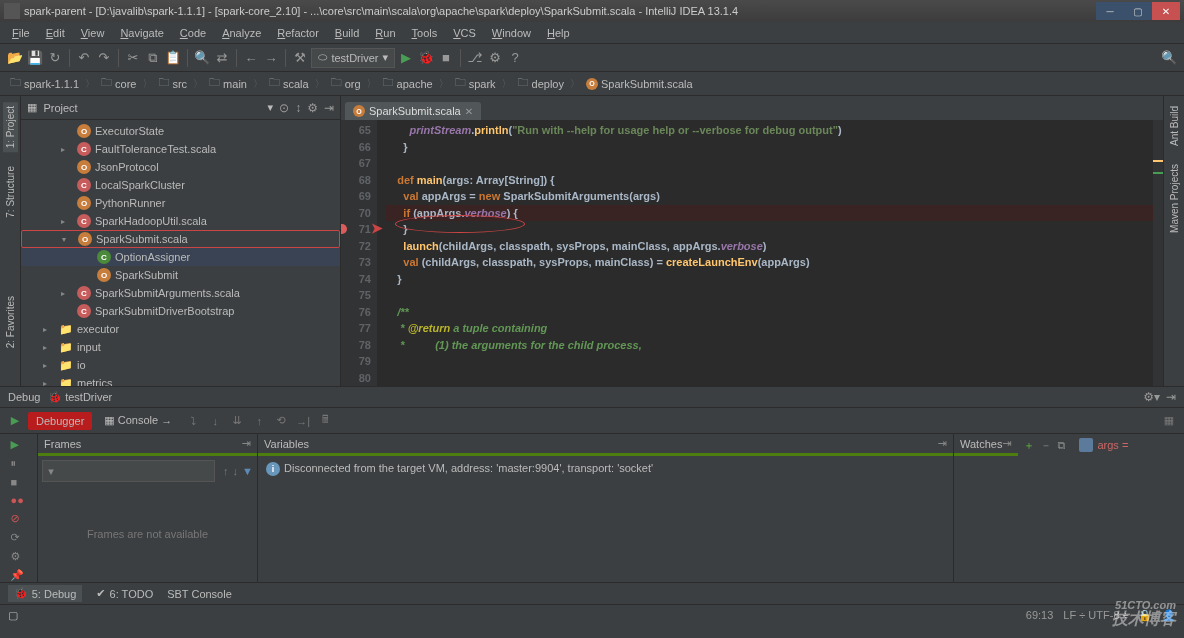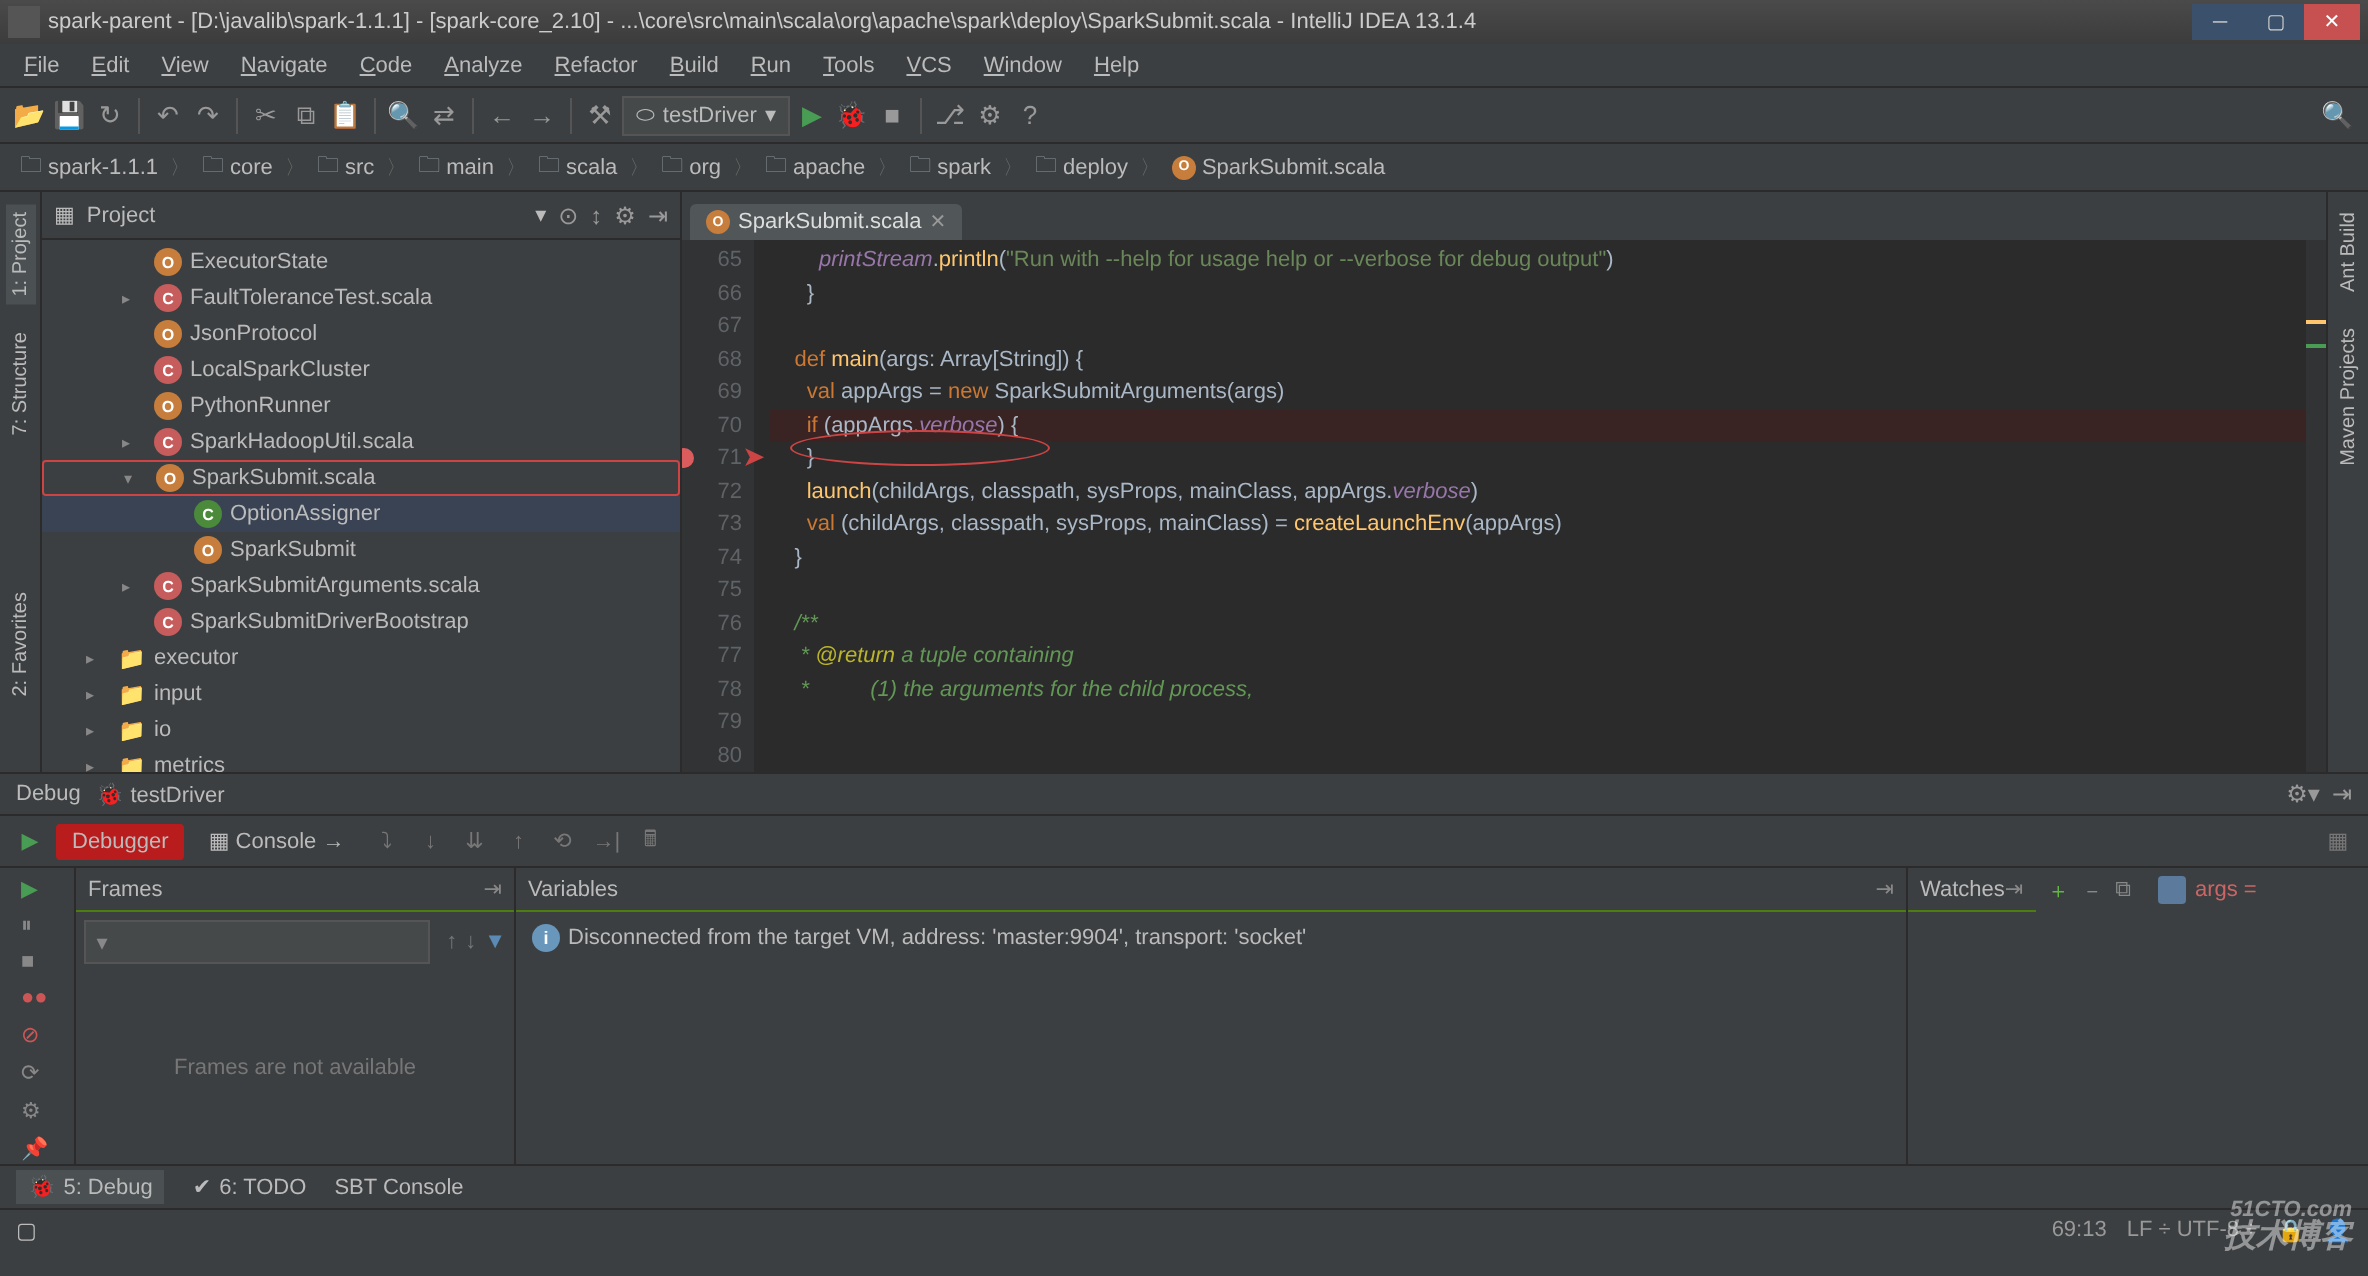--- a/index.html
+++ b/index.html
@@ -43,21 +43,21 @@
 .tree-row.indent1 { padding-left: 76px; }
 .tree-row.indent2 { padding-left: 38px; }
 .cls-ico { width: 14px; height: 14px; border-radius: 50%; background: #c77d3c; color: #fff; font-size: 8px; display: flex; align-items: center; justify-content: center; font-weight: bold; }
 .cls-ico.m { background: #4a8a3a; }
 .cls-ico.s { background: #c75c5c; }
 .cls-ico.folder { background: none; color: #87939a; border-radius: 0; font-size: 11px; }
 .editor { flex: 1; background: #2b2b2b; display: flex; flex-direction: column; position: relative; }
 .ed-tabs { height: 24px; background: #3c3f41; display: flex; align-items: flex-end; padding: 0 4px; }
 .ed-tab { background: #515658; padding: 3px 8px; display: flex; align-items: center; gap: 4px; font-size: 11px; color: #ddd; border-top-left-radius: 3px; border-top-right-radius: 3px; }
 .ed-tab .close { color: #999; font-size: 10px; }
-.ed-body { flex: 1; display: flex; overflow: hidden; }
+.ed-body { flex: 1; display: flex; overflow: hidden; font-weight: bold; }
 .gutter { width: 36px; background: #313335; color: #606366; text-align: right; padding: 2px 6px 0 0; font-family: Consolas, monospace; font-size: 11px; line-height: 16.5px; }
 .gutter .bp { position: relative; }
 .gutter .bp::before { content: ""; width: 10px; height: 10px; background: #db5c5c; border-radius: 50%; position: absolute; left: -4px; top: 3px; }
 .code { flex: 1; padding: 2px 0 0 8px; font-family: Consolas, monospace; font-size: 11px; line-height: 16.5px; color: #a9b7c6; position: relative; }
 .code .line { white-space: pre; }
 .code .bpline { background: #3a2323; }
 .kw { color: #cc7832; }
 .str { color: #6a8759; }
 .ann { color: #bbb529; font-style: italic; }
 .fn { color: #ffc66d; }
@@ -75,21 +75,21 @@
 .debug-toolbar { height: 26px; background: #3c3f41; display: flex; align-items: center; padding: 0 6px; gap: 4px; border-bottom: 1px solid #2b2b2b; }
 .dt-tab { padding: 3px 8px; color: #bbb; background: #b91c1c; border-radius: 2px; }
 .dt-tab.inactive { background: transparent; }
 .dt-ico { width: 18px; height: 18px; color: #777; display: flex; align-items: center; justify-content: center; }
 .debug-panels { height: 148px; display: flex; background: #3c3f41; }
 .dp-controls { width: 38px; border-right: 1px solid #2b2b2b; display: flex; flex-direction: column; align-items: center; padding: 4px 0; gap: 6px; }
 .dp-ctrl { width: 16px; height: 16px; color: #499c54; }
 .dp-ctrl.red { color: #cc5555; }
 .dp-ctrl.gray { color: #888; }
 .dp-frames { width: 220px; border-right: 1px solid #2b2b2b; display: flex; flex-direction: column; }
-.dp-header { height: 22px; display: flex; align-items: center; padding: 0 6px; background: #3c3f41; border-bottom: 1px solid #4d7c0f; color: #bbb; }
+.dp-header { height: 22px; display: flex; align-items: center; padding: 0 6px; background: #3c3f41; border-bottom: 3px solid #4d7c0f; color: #bbb; }
 .dp-header .right-icons { margin-left: auto; color: #888; }
 .dp-frames-body { flex: 1; display: flex; flex-direction: column; }
 .dp-combo { height: 22px; background: #45494a; border: 1px solid #555; margin: 4px; display: flex; align-items: center; }
 .dp-combo .arrow { width: 16px; text-align: center; color: #888; }
 .dp-nav-icons { display: flex; gap: 4px; padding: 0 4px; color: #777; }
 .dp-empty { flex: 1; display: flex; align-items: center; justify-content: center; color: #777; font-size: 11px; }
 .dp-vars { flex: 1; border-right: 1px solid #2b2b2b; display: flex; flex-direction: column; }
 .dp-vars-body { flex: 1; padding: 6px 8px; color: #bbb; }
 .dp-vars-body .info-ico { display: inline-flex; width: 14px; height: 14px; background: #6897bb; color: #fff; border-radius: 50%; align-items: center; justify-content: center; font-size: 9px; font-weight: bold; margin-right: 4px; }
 .dp-watches { width: 230px; display: flex; flex-direction: row; }

